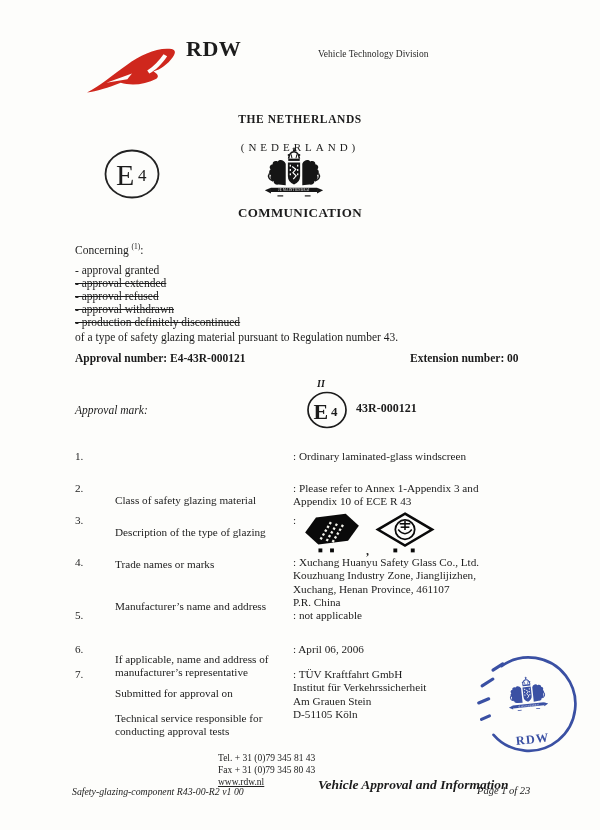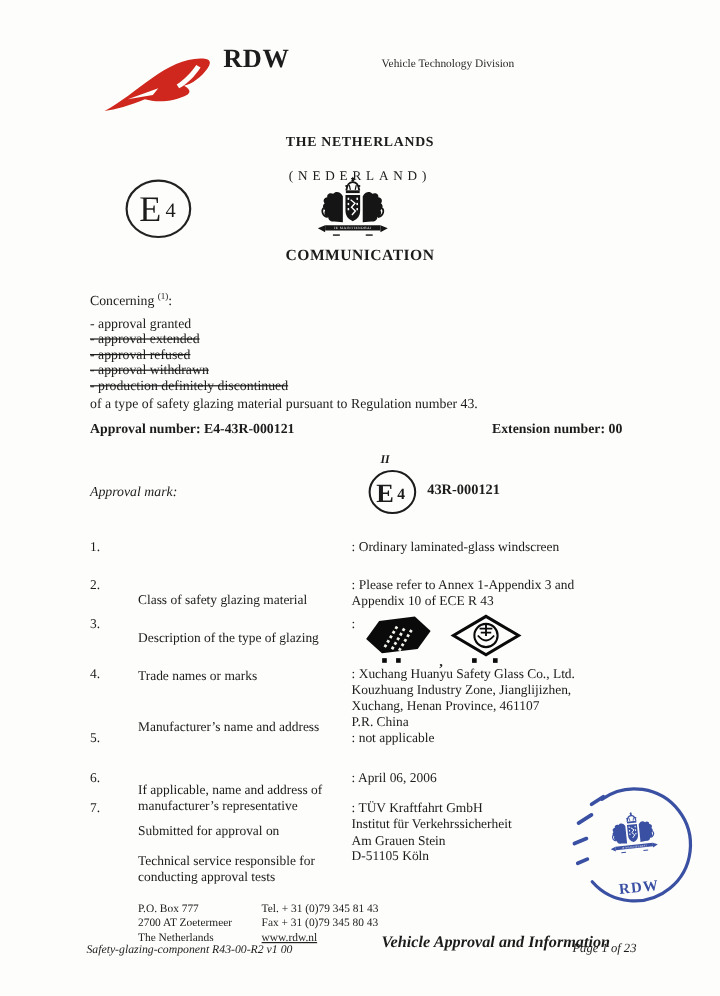--- a/index.html
+++ b/index.html
@@ -216,23 +216,20 @@
     <g stroke="#3a50a3" stroke-width="3" stroke-linecap="round">
       <line x1="22" y1="16" x2="32" y2="11"></line>
       <line x1="10" y1="30" x2="21" y2="24.5"></line>
       <line x1="5" y1="46" x2="15" y2="43"></line>
       <line x1="6" y1="62" x2="14" y2="59.5"></line>
     </g>
     <use href="#coa" transform="translate(29,24) scale(0.47)"></use>
     <text x="53" y="90" font-size="12" font-weight="bold" fill="#3a50a3" text-anchor="middle" letter-spacing="1">RDW</text>
   </svg>
 
-  <div class="abs f-col f-address">P.O. Box 777
-2700 AT Zoetermeer
-The Netherlands</div>
   <div class="abs f-col f-contact">
     <div>Tel.   + 31 (0)79 345 81 43</div>
     <div>Fax   + 31 (0)79 345 80 43</div>
     <div class="f-web">www.rdw.nl</div>
   </div>
   <div class="abs f-slogan">Vehicle Approval and Information</div>
 
   <div class="abs doc-ref">Safety-glazing-component R43-00-R2 v1 00</div>
   <div class="abs page-num">Page 1 of 23</div>
 

